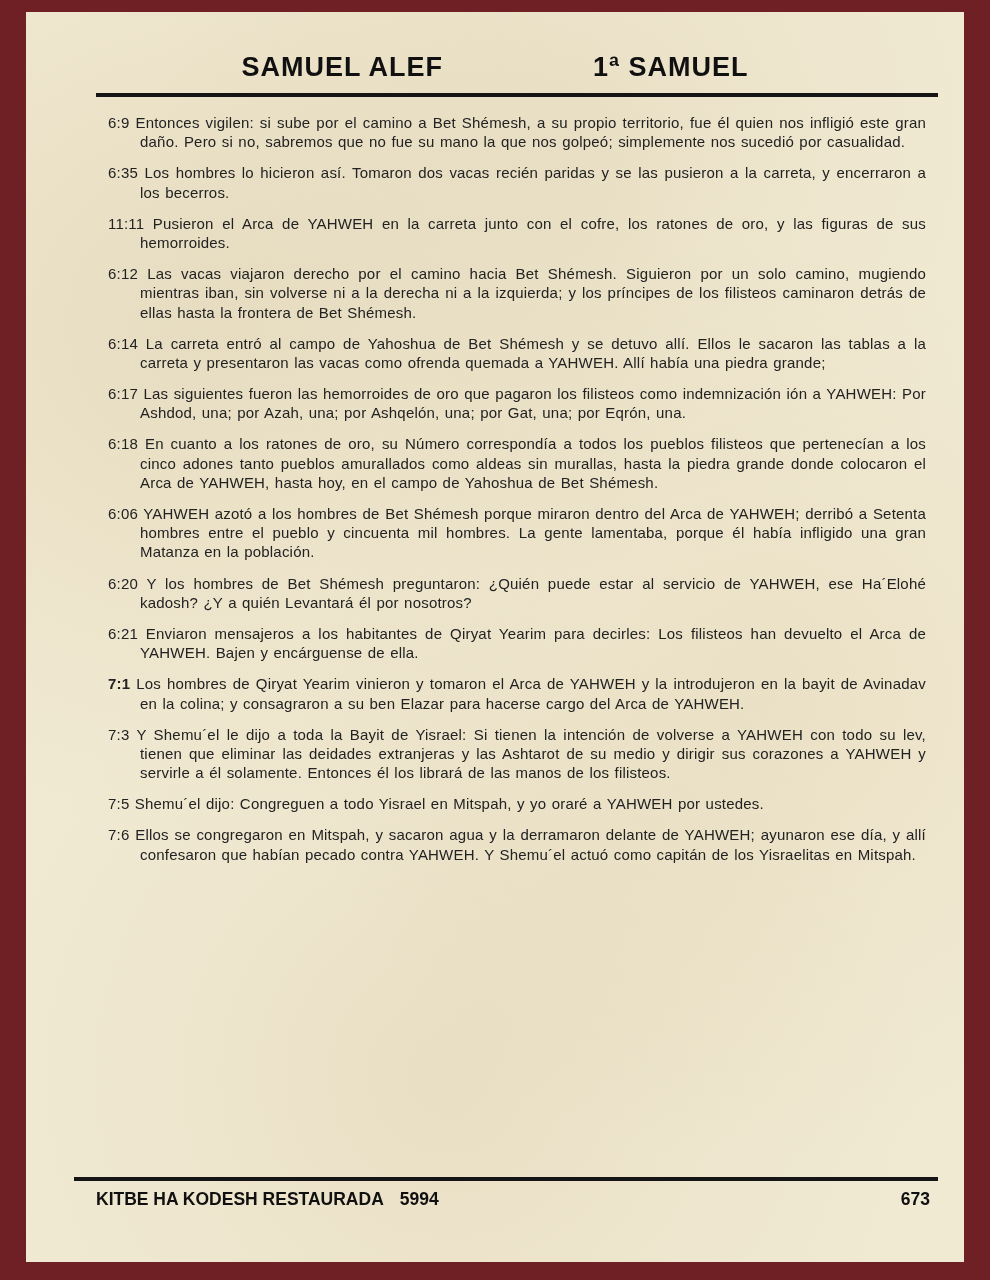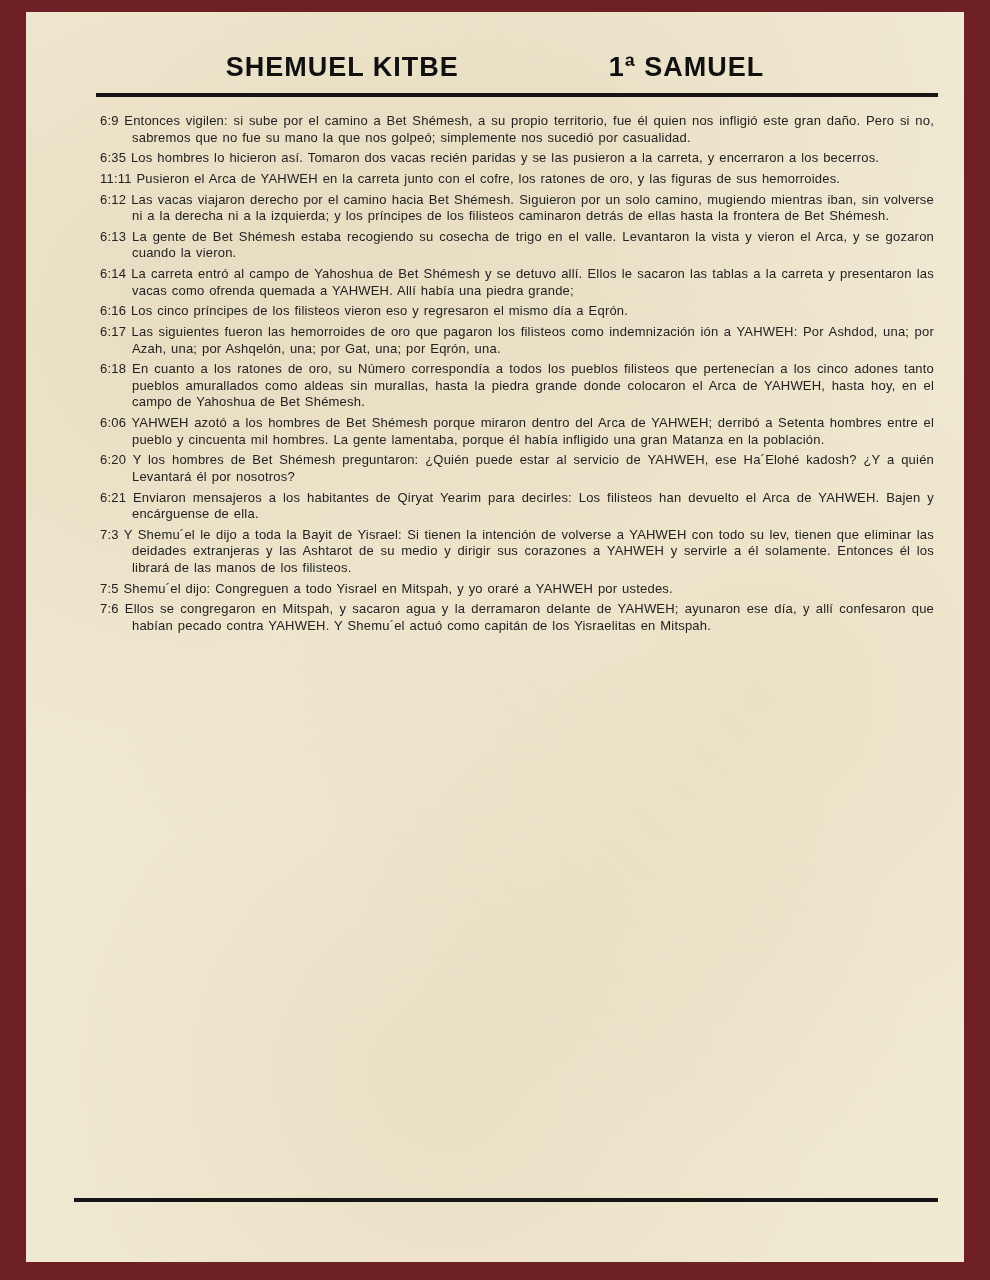--- a/index.html
+++ b/index.html
@@ -41,25 +41,25 @@
   }
   .rule{
     height:4px;
     background:#151515;
     margin:10px 26px 0 70px;
   }
   .content{
     margin:16px 26px 0 70px;
   }
   .verse{
-    margin:4px;
+    margin:12px;
     text-align:justify;
     padding-left:32px;
     text-indent:-32px;
-    font-size:13px;
+    font-size:15px;
     line-height:1.28;
     letter-spacing:0.2px;
     word-spacing:1px;
   }
   .vnum{white-space:nowrap;}
   .vnum.bold{font-weight:bold;}
   .footer-wrap{
     position:absolute;
     left:0;right:0;
     bottom:52px;
@@ -78,41 +78,46 @@
     color:#101010;
   }
   .footer-left .year{margin-left:16px;}
 </style>
 </head>
 <body>
 
 <div class="page">
 
   <div class="header">
-    <span class="title">SHEMUEL KITBE</span>
+    <span class="title">SAMUEL ALEF</span>
     <span class="title">1ª SAMUEL</span>
   </div>
 
   <div class="rule"></div>
 
   <div class="content">
       <p class="verse"><span class="vnum">6:9</span> Entonces vigilen: si sube por el camino a Bet Shémesh, a su propio territorio, fue él quien nos infligió este gran daño. Pero si no, sabremos que no fue su mano la que nos golpeó; simplemente nos sucedió por casualidad.</p>
       <p class="verse"><span class="vnum">6:35</span> Los hombres lo hicieron así. Tomaron dos vacas recién paridas y se las pusieron a la carreta, y encerraron a los becerros.</p>
       <p class="verse"><span class="vnum">11:11</span> Pusieron el Arca de YAHWEH en la carreta junto con el cofre, los ratones de oro, y las figuras de sus hemorroides.</p>
       <p class="verse"><span class="vnum">6:12</span> Las vacas viajaron derecho por el camino hacia Bet Shémesh. Siguieron por un solo camino, mugiendo mientras iban, sin volverse ni a la derecha ni a la izquierda; y los príncipes de los filisteos caminaron detrás de ellas hasta la frontera de Bet Shémesh.</p>
-      <p class="verse"><span class="vnum">6:13</span> La gente de Bet Shémesh estaba recogiendo su cosecha de trigo en el valle. Levantaron la vista y vieron el Arca, y se gozaron cuando la vieron.</p>
       <p class="verse"><span class="vnum">6:14</span> La carreta entró al campo de Yahoshua de Bet Shémesh y se detuvo allí. Ellos le sacaron las tablas a la carreta y presentaron las vacas como ofrenda quemada a YAHWEH. Allí había una piedra grande;</p>
-      <p class="verse"><span class="vnum">6:16</span> Los cinco príncipes de los filisteos vieron eso y regresaron el mismo día a Eqrón.</p>
       <p class="verse"><span class="vnum">6:17</span> Las siguientes fueron las hemorroides de oro que pagaron los filisteos como indemnización ión a YAHWEH: Por Ashdod, una; por Azah, una; por Ashqelón, una; por Gat, una; por Eqrón, una.</p>
       <p class="verse"><span class="vnum">6:18</span> En cuanto a los ratones de oro, su Número correspondía a todos los pueblos filisteos que pertenecían a los cinco adones tanto pueblos amurallados como aldeas sin murallas, hasta la piedra grande donde colocaron el Arca de YAHWEH, hasta hoy, en el campo de Yahoshua de Bet Shémesh.</p>
       <p class="verse"><span class="vnum">6:06</span> YAHWEH azotó a los hombres de Bet Shémesh porque miraron dentro del Arca de YAHWEH; derribó a Setenta hombres entre el pueblo y cincuenta mil hombres. La gente lamentaba, porque él había infligido una gran Matanza en la población.</p>
       <p class="verse"><span class="vnum">6:20</span> Y los hombres de Bet Shémesh preguntaron: ¿Quién puede estar al servicio de YAHWEH, ese Ha´Elohé kadosh? ¿Y a quién Levantará él por nosotros?</p>
       <p class="verse"><span class="vnum">6:21</span> Enviaron mensajeros a los habitantes de Qiryat Yearim para decirles: Los filisteos han devuelto el Arca de YAHWEH. Bajen y encárguense de ella.</p>
+      <p class="verse"><span class="vnum bold">7:1</span> Los hombres de Qiryat Yearim vinieron y tomaron el Arca de YAHWEH y la introdujeron en la bayit de Avinadav en la colina; y consagraron a su ben Elazar para hacerse cargo del Arca de YAHWEH.</p>
       <p class="verse"><span class="vnum">7:3</span> Y Shemu´el le dijo a toda la Bayit de Yisrael: Si tienen la intención de volverse a YAHWEH con todo su lev, tienen que eliminar las deidades extranjeras y las Ashtarot de su medio y dirigir sus corazones a YAHWEH y servirle a él solamente. Entonces él los librará de las manos de los filisteos.</p>
       <p class="verse"><span class="vnum">7:5</span> Shemu´el dijo: Congreguen a todo Yisrael en Mitspah, y yo oraré a YAHWEH por ustedes.</p>
       <p class="verse"><span class="vnum">7:6</span> Ellos se congregaron en Mitspah, y sacaron agua y la derramaron delante de YAHWEH; ayunaron ese día, y allí confesaron que habían pecado contra YAHWEH. Y Shemu´el actuó como capitán de los Yisraelitas en Mitspah.</p>
     </div>
 
   <div class="footer-wrap">
     <div class="footer-rule"></div>
+    <div class="footer-row">
+      <span class="footer-left">
+        <span>KITBE HA KODESH RESTAURADA</span><span class="year">5994</span>
+      </span>
+      <span class="footer-right">673</span>
+    </div>
   </div>
 
 </div>
 
 </body></html>

